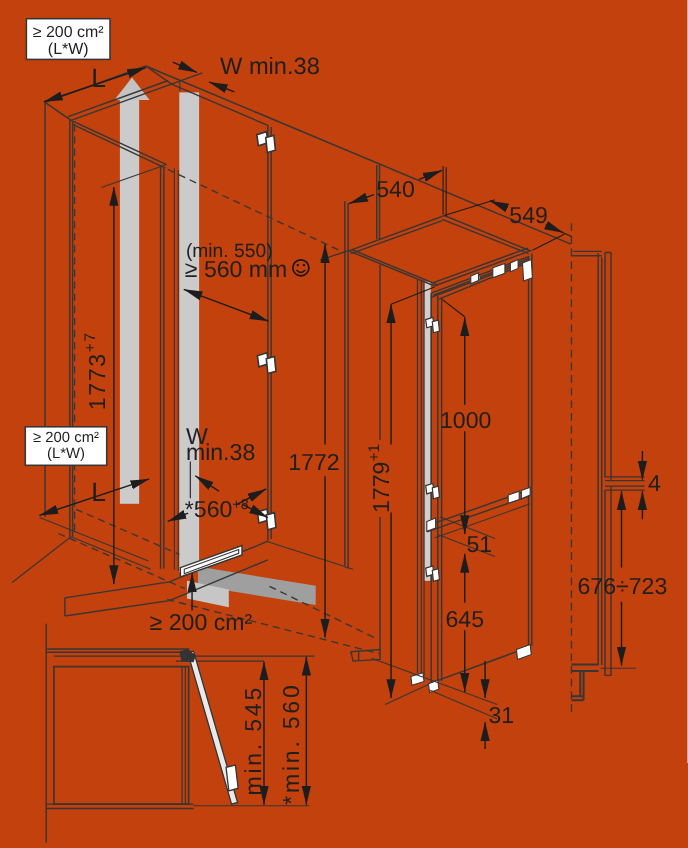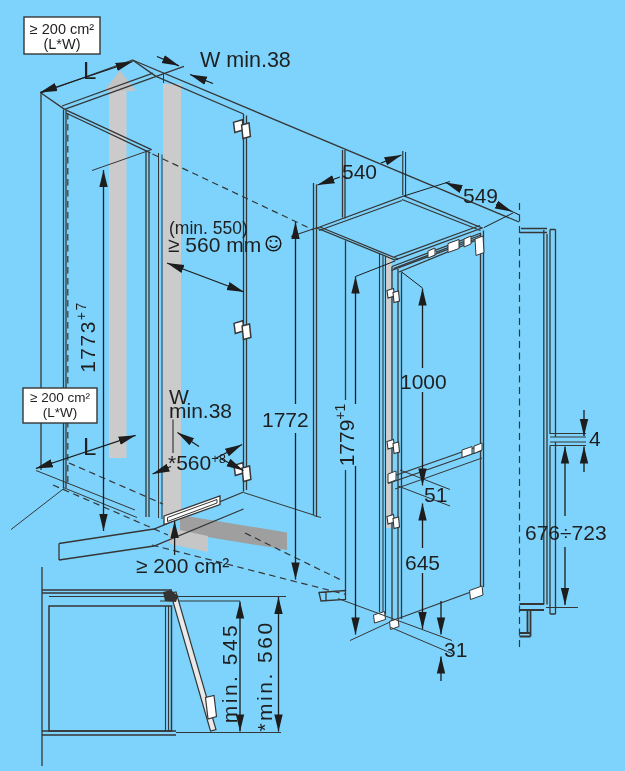--- a/index.html
+++ b/index.html
@@ -1,16 +1,16 @@
 <!DOCTYPE html>
 <html><head>
 <meta charset="utf-8">
 <style>
 html,body{margin:0;padding:0;background:#fff;}
-#wrap{width:625px;height:771px;position:relative;overflow:hidden;background:#7dd3fc;}
+#wrap{width:625px;height:771px;position:relative;overflow:hidden;background:#c2410c;}
 text{font-family:"Liberation Sans",sans-serif;fill:#1f1f1f;}
 </style>
 </head>
 <body>
 <div id="wrap">
 <svg width="625" height="771" viewBox="0 0 625 771">
 <defs>
 <marker id="ar" markerUnits="userSpaceOnUse" markerWidth="19" markerHeight="10" refX="17.1" refY="5" orient="auto-start-reverse">
 <path d="M17.2,5 L0,0.8 L0,9.2 Z" fill="#1d1d1d"></path>
 </marker>

